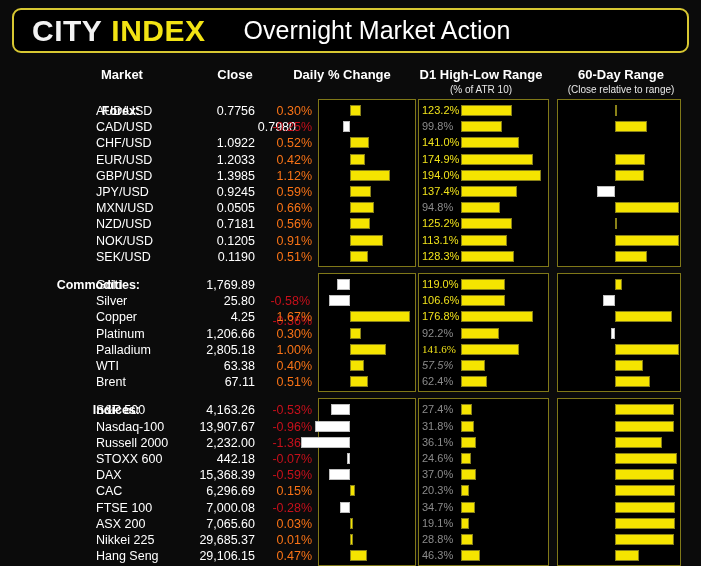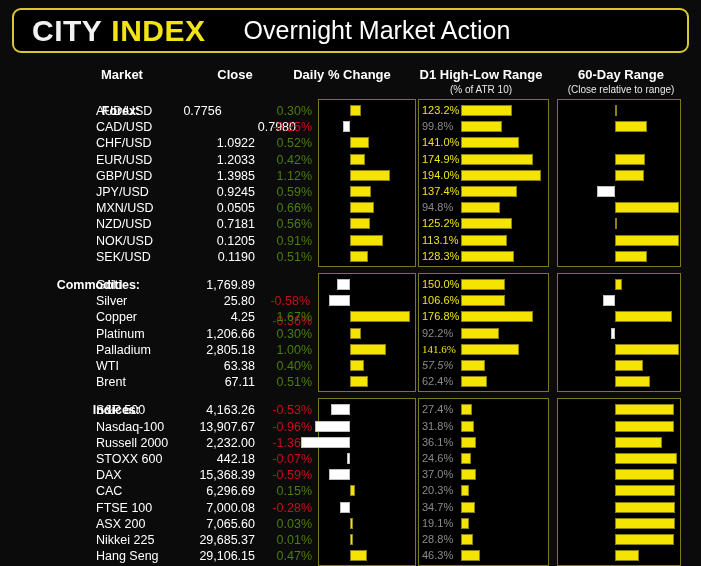--- a/index.html
+++ b/index.html
@@ -67,21 +67,21 @@
   }
   .cell {
     position: absolute;
     font-size: 12.5px;
     white-space: nowrap;
     color: #ffffff;
   }
   .cell.market { text-align: left; }
   .cell.close  { text-align: right; color: #ffffff; }
   .cell.pct    { text-align: right; }
-  .pct.up   { color: #4d7c0f; }
+  .pct.up   { color: #f97316; }
   .pct.down { color: #c6101b; }
 
   
   .panel {
     position: absolute;
     background: #000000;
     border: 1px solid #807818;
   }
   .bar {
     position: absolute;
@@ -117,21 +117,21 @@
   <div class="colsub" style="left:411px; top:84px; width:140px;">(% of ATR 10)</div>
   <div class="colhead" style="left:551px; top:67px; width:140px;">60-Day Range</div>
   <div class="colsub" style="left:551px; top:84px; width:140px;">(Close relative to range)</div>
 
   <div id="body-layer"></div>
 <div class="group-label" style="left: 0px; top: 104px; width: 140px;">Forex:</div>
     <div class="panel" style="left: 318px; top: 99px; width: 98px; height: 168px;"></div>
     <div class="panel" style="left: 418px; top: 99px; width: 131px; height: 168px;"></div>
     <div class="panel" style="left: 557px; top: 99px; width: 124px; height: 168px;"></div>
     <div class="cell market" style="left: 96px; top: 104px; width: 110px;">AUD/USD</div>
-    <div class="cell close" style="left: 150px; top: 104px; width: 105px; text-align: center;">0.7756</div>
+    <div class="cell close" style="left: 150px; top: 104px; width: 105px;">0.7756</div>
     <div class="cell pct up" style="left: 258px; top: 104px; width: 54px;">0.30%</div>
     <div class="bar pos" style="left: 350px; top: 105px; width: 10.8px; height: 11px;"></div>
     <div class="atrlabel hi" style="left: 422px; top: 104px; width: 42px;">123.2%</div>
     <div class="bar pos" style="left: 461px; top: 105px; width: 50.512px; height: 11px;"></div>
     <div class="bar pos" style="left: 615px; top: 105px; width: 2px; height: 11px;"></div>
     <div class="cell market" style="left: 96px; top: 120.2px; width: 110px;">CAD/USD</div>
     <div class="cell close" style="left: 150px; top: 120.2px; width: 105px; margin-left: 41px;">0.7980</div>
     <div class="cell pct down" style="left: 258px; top: 120.2px; width: 54px;">-0.25%</div>
     <div class="bar neg" style="left: 343.16px; top: 121.2px; width: 6.84px; height: 11px;"></div>
     <div class="atrlabel lo" style="left: 422px; top: 120.2px; width: 42px;">99.8%</div>
@@ -193,21 +193,21 @@
     <div class="bar pos" style="left: 461px; top: 250.8px; width: 52.603px; height: 11px;"></div>
     <div class="bar pos" style="left: 615px; top: 250.8px; width: 32px; height: 11px;"></div>
     <div class="group-label" style="left: 0px; top: 278px; width: 140px;">Commodities:</div>
     <div class="panel" style="left: 318px; top: 273px; width: 98px; height: 119.4px;"></div>
     <div class="panel" style="left: 418px; top: 273px; width: 131px; height: 119.4px;"></div>
     <div class="panel" style="left: 557px; top: 273px; width: 124px; height: 119.4px;"></div>
     <div class="cell market" style="left: 96px; top: 278px; width: 110px;">Gold</div>
     <div class="cell close" style="left: 150px; top: 278px; width: 105px;">1,769.89</div>
     <div class="cell pct down" style="left: 258px; top: 278px; width: 54px; margin-top: 36px;">-0.36%</div>
     <div class="bar neg" style="left: 337.04px; top: 279px; width: 12.96px; height: 11px;"></div>
-    <div class="atrlabel hi" style="left: 422px; top: 278px; width: 42px;">150.0%</div>
+    <div class="atrlabel hi" style="left: 422px; top: 278px; width: 42px;">119.0%</div>
     <div class="bar pos" style="left: 461px; top: 279px; width: 43.993px; height: 11px;"></div>
     <div class="bar pos" style="left: 615px; top: 279px; width: 7px; height: 11px;"></div>
     <div class="cell market" style="left: 96px; top: 294.2px; width: 110px;">Silver</div>
     <div class="cell close" style="left: 150px; top: 294.2px; width: 105px;">25.80</div>
     <div class="cell pct down" style="left: 256px; top: 294.2px; width: 54px;">-0.58%</div>
     <div class="bar neg" style="left: 329.12px; top: 295.2px; width: 20.88px; height: 11px;"></div>
     <div class="atrlabel hi" style="left: 422px; top: 294.2px; width: 42px;">106.6%</div>
     <div class="bar pos" style="left: 461px; top: 295.2px; width: 43.706px; height: 11px;"></div>
     <div class="bar neg" style="left: 603px; top: 295.2px; width: 12px; height: 11px;"></div>
     <div class="cell market" style="left: 96px; top: 310.4px; width: 110px;">Copper</div>

